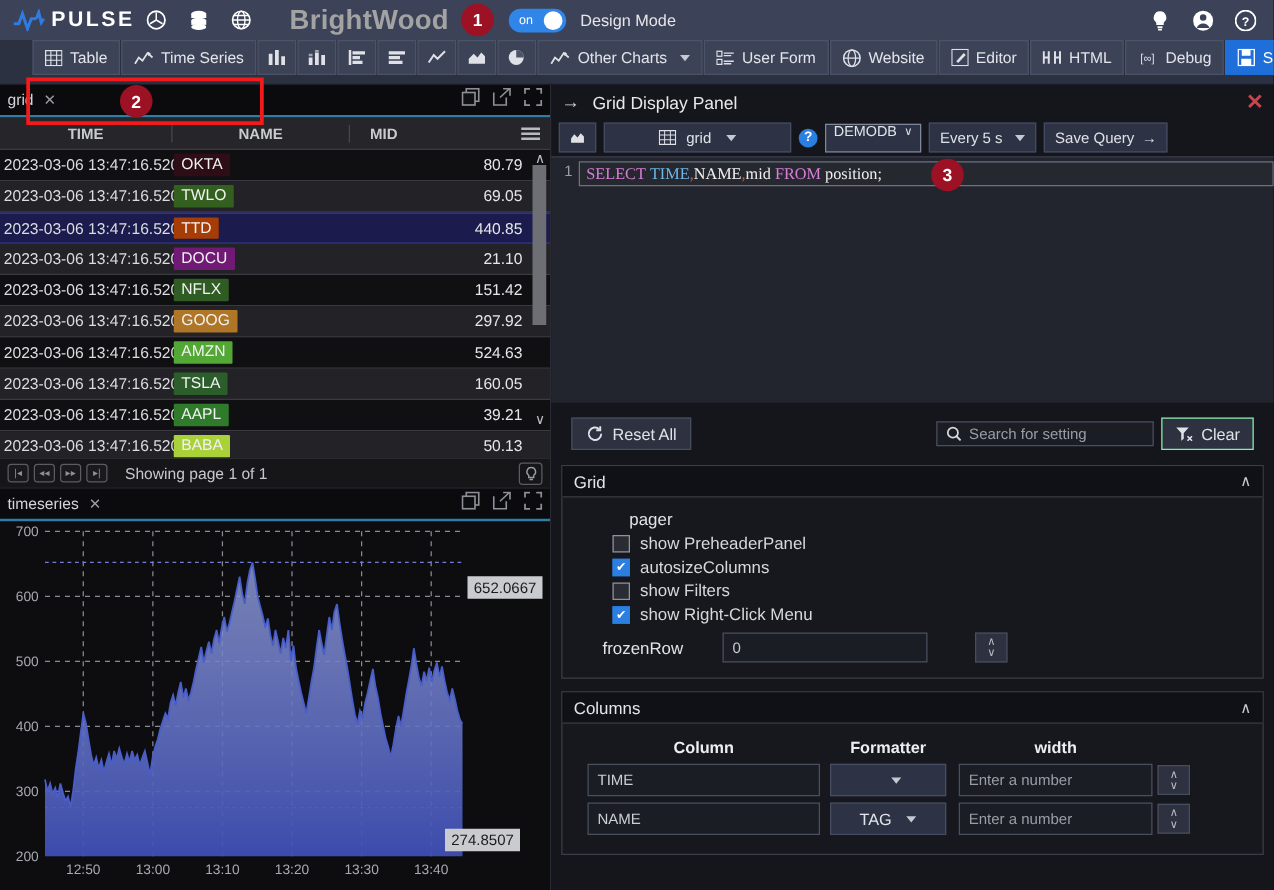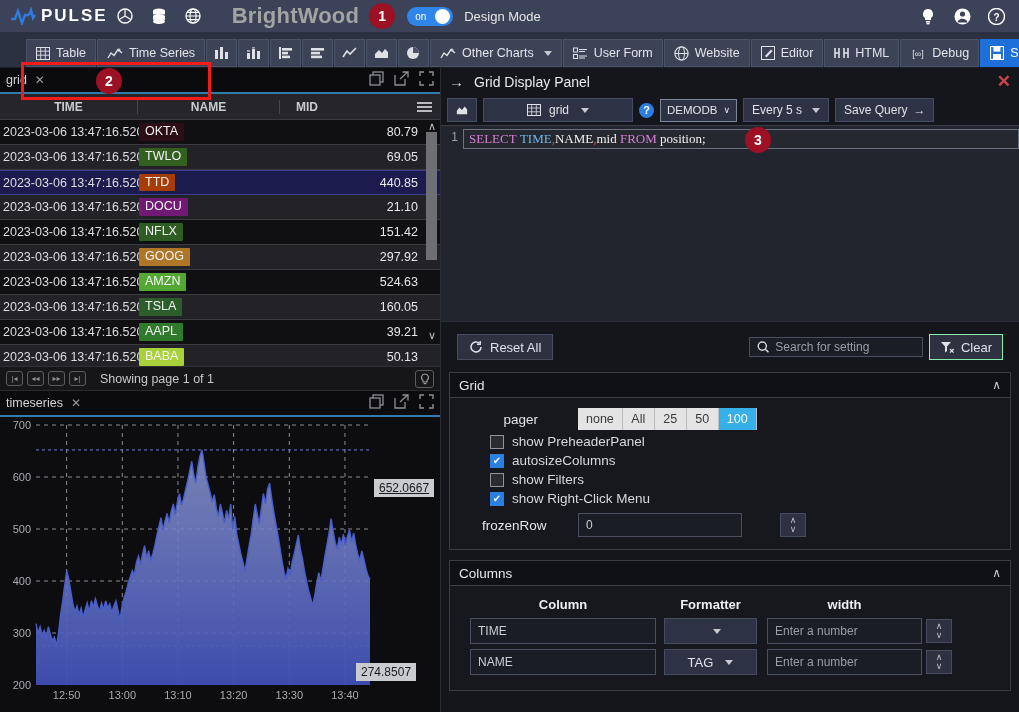--- a/index.html
+++ b/index.html
@@ -44,21 +44,21 @@
   .toggle-pill .knob {
     width: 15px; height: 15px; border-radius: 50%; background: #fff;
     position: absolute; right: 3px;
   }
   #design-mode-label { margin-left: 11px; font-size: 13px; color: #e6e6e8; }
   .hdr-right { margin-left: auto; display: flex; align-items: center; padding-right: 6px; }
 
   
   #toolbar {
     height: 36px; background: #2c3142;
-    display: flex; align-items: flex-end; padding-left: 26px;
+    display: flex; align-items: flex-start; padding-left: 26px;
     position: relative; border-bottom: 1px solid #1b1e28;
   }
   .tb-btn {
     height: 28px; background: #3c4357; border: 1px solid #4b5369;
     color: #e2e4ea; font-size: 12.5px; display: flex; align-items: center;
     gap: 6px; padding: 0 9px; margin-right: 1px; white-space: nowrap;
   }
   .tb-btn.icon-only { padding: 0 7px; }
   .tb-btn.save { background: #1e6fd9; border-color: #1e6fd9; color:#fff; }
   .tb-sep { width: 7px; }
@@ -158,21 +158,21 @@
     font-size: 12px; display: flex; align-items: center; justify-content: center;
     gap: 6px; padding: 0 8px;
   }
   .q-grid-sel { width: 150px; justify-content: center; gap: 8px; }
   .help-circle {
     width: 15px; height: 15px; border-radius: 50%; background: #2b7fe0; color: #fff;
     font-size: 11px; font-weight: bold; display: flex; align-items: center; justify-content: center;
   }
   .q-select {
     height: 23px; background: #2d3244; border: 1px solid #7e8699; color: #e2e4ea;
-    font-size: 11.5px; display: flex; align-items: center; gap: 6px; padding: 0 6px;
+    font-size: 11.5px; display: flex; align-items: flex-start; gap: 6px; padding: 0 6px;
   }
 
   #sql-editor {
     background: #23252e; border-top: 1px solid #3a3d49; height: 196px;
     display: flex; position: relative;
   }
   .gutter { width: 22px; color: #9a9da6; font-size: 12px; text-align: right; padding: 4px 5px 0 0; }
   .code-area { flex: 1; padding-top: 3px; position: relative; }
   .code-line {
     background: #26282f; border: 1px solid #6c7280; height: 20px;
@@ -620,21 +620,21 @@
             <line x1="36" y1="229.07763599999998" x2="370" y2="229.07763599999998" stroke="#6f7fd6" stroke-width="1" stroke-dasharray="3,3"></line>
             <defs>
               <linearGradient id="ag" x1="0" y1="0" x2="0" y2="1">
         <stop offset="0%" stop-color="#8e9bd8" stop-opacity="0.82"></stop>
         <stop offset="100%" stop-color="#3f4fb4" stop-opacity="0.95"></stop>
               </linearGradient>
             </defs>
             <polygon points="36,268 36.0,206.6 38.0,216.0 40.1,209.8 42.1,218.1 44.2,213.4 46.2,221.2 48.3,209.8 50.3,217.0 52.4,223.8 54.4,220.2 56.5,228.5 58.5,216.0 60.6,197.8 62.6,184.8 64.7,168.2 66.7,153.6 68.8,161.9 70.8,174.4 72.9,186.9 74.9,195.2 77.0,189.0 79.0,197.8 81.1,191.0 83.1,200.4 85.2,192.6 87.2,185.8 89.3,195.2 91.3,183.8 93.4,190.0 95.4,181.7 97.5,189.0 99.5,194.2 101.6,185.8 103.6,192.6 105.7,183.8 107.7,191.0 109.8,186.9 111.8,195.2 113.9,189.0 115.9,183.8 118.0,193.1 120.0,203.0 122.1,189.0 124.1,180.6 126.2,174.4 128.2,166.1 130.3,159.8 132.3,153.6 134.4,157.8 136.4,145.3 138.5,139.0 140.5,147.4 142.6,137.0 144.6,128.6 146.7,141.1 148.7,133.8 150.7,143.2 152.8,137.0 154.8,128.6 156.9,118.2 158.9,109.4 161.0,100.6 163.0,113.0 165.1,103.7 167.1,96.4 169.2,105.8 171.2,94.3 173.3,87.0 175.3,97.4 177.4,85.0 179.4,76.6 181.5,88.1 183.5,81.8 185.6,72.5 187.6,64.2 189.7,53.8 191.7,44.4 193.8,57.9 195.8,66.2 197.9,49.6 199.9,39.2 202.0,33.0 204.0,45.4 206.1,60.0 208.1,67.8 210.2,75.6 212.2,85.0 214.3,77.7 216.3,91.2 218.4,99.5 220.4,87.0 222.5,96.4 224.5,105.8 226.6,93.3 228.6,101.6 230.7,87.0 232.7,112.0 234.8,99.5 236.8,117.2 238.9,127.6 240.9,137.0 243.0,145.3 245.0,153.6 247.1,141.1 249.1,128.6 251.2,117.2 253.2,101.6 255.3,87.0 257.3,97.4 259.3,106.8 261.4,91.2 263.4,76.6 265.5,87.0 267.5,72.5 269.6,66.2 271.6,80.8 273.7,94.3 275.7,105.8 277.8,117.2 279.8,129.7 281.9,143.2 283.9,154.6 286.0,161.9 288.0,151.5 290.1,157.8 292.1,145.3 294.2,137.0 296.2,127.6 298.3,118.2 300.3,131.8 302.4,141.1 304.4,153.6 306.5,164.0 308.5,173.4 310.6,180.6 312.6,189.0 314.7,178.6 316.7,166.1 318.8,155.7 320.8,164.0 322.9,151.5 324.9,139.0 327.0,127.6 329.0,116.2 331.1,101.6 333.1,114.1 335.2,125.5 337.2,131.8 339.3,120.3 341.3,127.6 343.4,117.2 345.4,128.6 347.5,119.3 349.5,113.0 351.6,124.5 353.6,116.2 355.7,127.6 357.7,137.0 359.8,143.2 361.8,133.8 363.9,142.2 365.9,151.5 368.0,158.8 370.0,161.9 370,268" fill="url(#ag)"></polygon>
             <polyline points="36.0,206.6 38.0,216.0 40.1,209.8 42.1,218.1 44.2,213.4 46.2,221.2 48.3,209.8 50.3,217.0 52.4,223.8 54.4,220.2 56.5,228.5 58.5,216.0 60.6,197.8 62.6,184.8 64.7,168.2 66.7,153.6 68.8,161.9 70.8,174.4 72.9,186.9 74.9,195.2 77.0,189.0 79.0,197.8 81.1,191.0 83.1,200.4 85.2,192.6 87.2,185.8 89.3,195.2 91.3,183.8 93.4,190.0 95.4,181.7 97.5,189.0 99.5,194.2 101.6,185.8 103.6,192.6 105.7,183.8 107.7,191.0 109.8,186.9 111.8,195.2 113.9,189.0 115.9,183.8 118.0,193.1 120.0,203.0 122.1,189.0 124.1,180.6 126.2,174.4 128.2,166.1 130.3,159.8 132.3,153.6 134.4,157.8 136.4,145.3 138.5,139.0 140.5,147.4 142.6,137.0 144.6,128.6 146.7,141.1 148.7,133.8 150.7,143.2 152.8,137.0 154.8,128.6 156.9,118.2 158.9,109.4 161.0,100.6 163.0,113.0 165.1,103.7 167.1,96.4 169.2,105.8 171.2,94.3 173.3,87.0 175.3,97.4 177.4,85.0 179.4,76.6 181.5,88.1 183.5,81.8 185.6,72.5 187.6,64.2 189.7,53.8 191.7,44.4 193.8,57.9 195.8,66.2 197.9,49.6 199.9,39.2 202.0,33.0 204.0,45.4 206.1,60.0 208.1,67.8 210.2,75.6 212.2,85.0 214.3,77.7 216.3,91.2 218.4,99.5 220.4,87.0 222.5,96.4 224.5,105.8 226.6,93.3 228.6,101.6 230.7,87.0 232.7,112.0 234.8,99.5 236.8,117.2 238.9,127.6 240.9,137.0 243.0,145.3 245.0,153.6 247.1,141.1 249.1,128.6 251.2,117.2 253.2,101.6 255.3,87.0 257.3,97.4 259.3,106.8 261.4,91.2 263.4,76.6 265.5,87.0 267.5,72.5 269.6,66.2 271.6,80.8 273.7,94.3 275.7,105.8 277.8,117.2 279.8,129.7 281.9,143.2 283.9,154.6 286.0,161.9 288.0,151.5 290.1,157.8 292.1,145.3 294.2,137.0 296.2,127.6 298.3,118.2 300.3,131.8 302.4,141.1 304.4,153.6 306.5,164.0 308.5,173.4 310.6,180.6 312.6,189.0 314.7,178.6 316.7,166.1 318.8,155.7 320.8,164.0 322.9,151.5 324.9,139.0 327.0,127.6 329.0,116.2 331.1,101.6 333.1,114.1 335.2,125.5 337.2,131.8 339.3,120.3 341.3,127.6 343.4,117.2 345.4,128.6 347.5,119.3 349.5,113.0 351.6,124.5 353.6,116.2 355.7,127.6 357.7,137.0 359.8,143.2 361.8,133.8 363.9,142.2 365.9,151.5 368.0,158.8 370.0,161.9" fill="none" stroke="#4a5ec9" stroke-width="1.4"></polyline>
           </svg>
-      <div class="ts-marker" style="left: 374px; top: 62px; text-decoration: underline;">652.0667</div>
+      <div class="ts-marker" style="left: 374px; top: 44px;">652.0667</div>
           <div class="ts-marker" style="left: 356px; top: 246.078px;">274.8507</div>
         </div>
     </div>
   </div>
 
   <div id="right-col">
     <div class="rp-title-bar">
       <span class="rp-arrow">→</span>
       <span id="rp-title">Grid Display Panel</span>
       <span class="rp-close">✕</span>
@@ -705,27 +705,20 @@
       </div>
 
       <div class="sect">
         <div class="sect-head">
           <span>Grid</span>
           <span class="chev">∧</span>
         </div>
         <div class="sect-body">
           <div class="row-setting">
             <span class="lbl-right">pager</span>
-            <div class="seg" id="pager-seg">
-                <div class="seg-btn">none</div>
-                <div class="seg-btn">All</div>
-                <div class="seg-btn">25</div>
-                <div class="seg-btn">50</div>
-                <div class="seg-btn active">100</div>
-              </div>
           </div>
           <div id="grid-checkboxes">
               <div class="cbrow">
                 <span class="cb"></span>
                 <span>show PreheaderPanel</span>
               </div>
               <div class="cbrow">
                 <span class="cb on">✔</span>
                 <span>autosizeColumns</span>
               </div>

